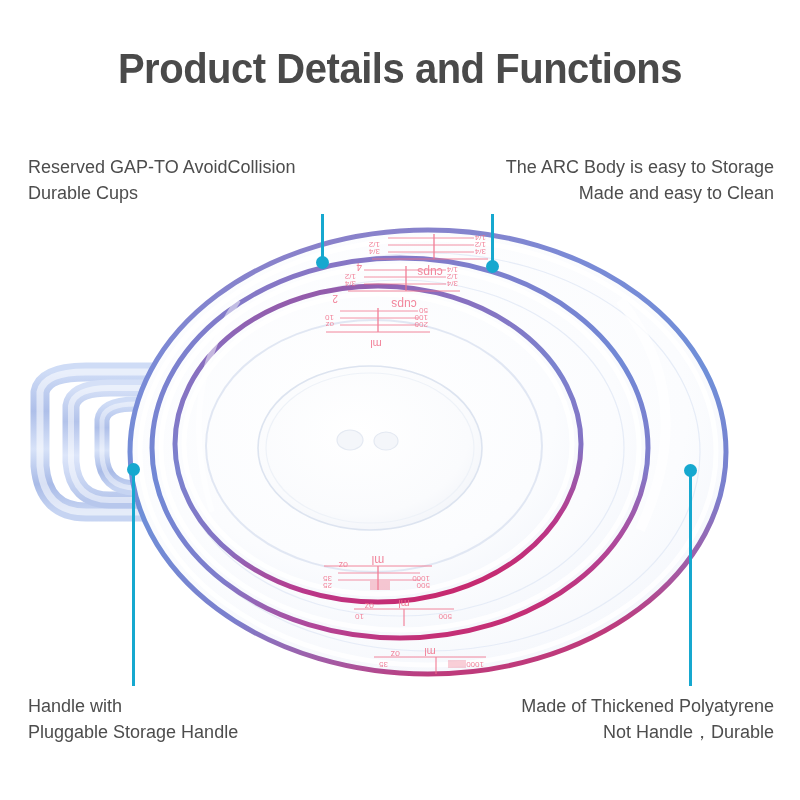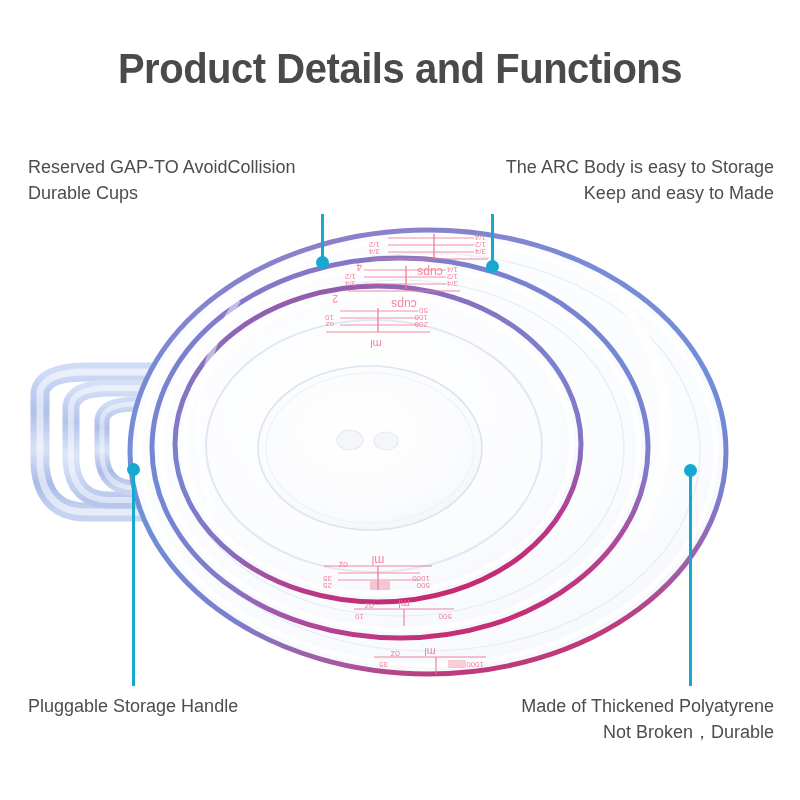--- a/index.html
+++ b/index.html
@@ -284,25 +284,26 @@
   <div class="leader" style="left:689px; top:470px; width:2.5px; height:216px;"></div>
   <div class="leader-dot" style="left:684px; top:464px;"></div>
 
   <div id="callout-gap" class="callout align-left">
     <span class="line">Reserved GAP-TO AvoidCollision</span>
     <span class="line">Durable Cups</span>
   </div>
 
   <div id="callout-arc" class="callout align-right">
     <span class="line">The ARC Body is easy to Storage</span>
-    <span class="line">Keep and easy to Made</span>
+    <span class="line">Made and easy to Clean</span>
   </div>
 
   <div id="callout-handle" class="callout align-left">
+    <span class="line">Handle with</span>
     <span class="line">Pluggable Storage Handle</span>
   </div>
 
   <div id="callout-material" class="callout align-right">
     <span class="line">Made of Thickened Polyatyrene</span>
-    <span class="line">Not Broken，Durable</span>
+    <span class="line">Not Handle，Durable</span>
   </div>
 
 </div>
 
 </body></html>

